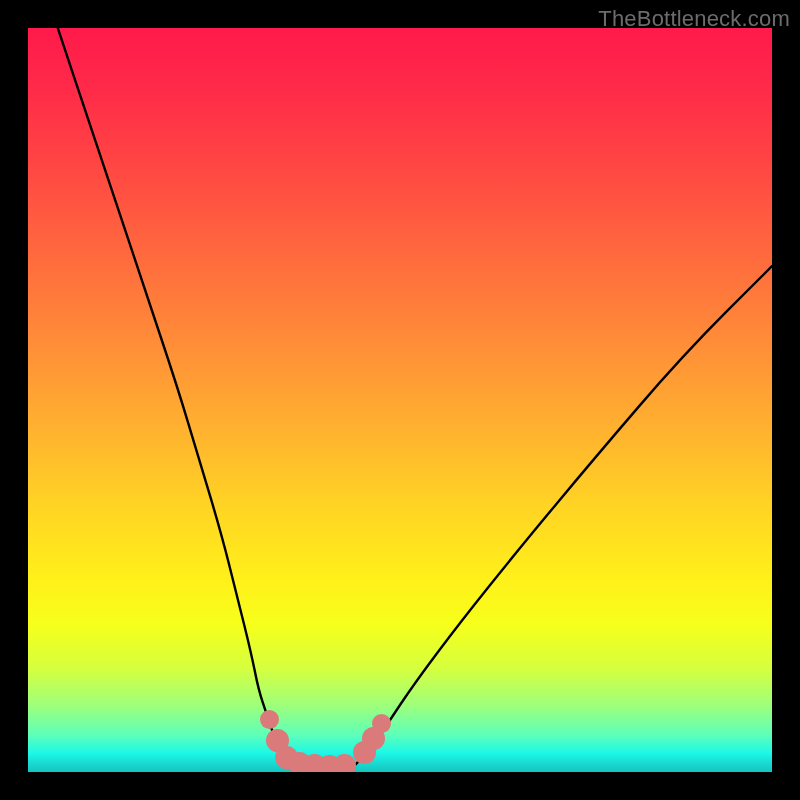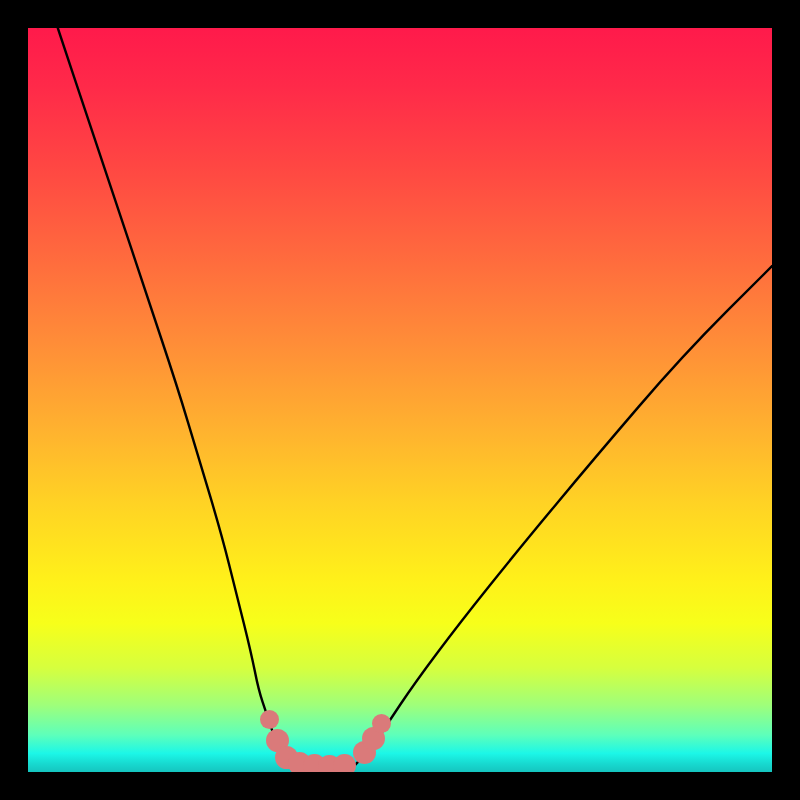--- a/index.html
+++ b/index.html
@@ -68,20 +68,21 @@
     border-radius: 50%;
   }
   .marker.small { width: 19px; height: 19px; margin-left: -9.5px; margin-top: -9.5px; }
   .marker.big   { width: 23px; height: 23px; margin-left: -11.5px; margin-top: -11.5px; }
 </style>
 </head>
 <body>
 
 <div class="frame">
 
+  <div class="watermark">TheBottleneck.com</div>
 
   <div class="plot">
     <div class="gradient"></div>
 
     <svg class="curves" viewBox="0 0 744 744" preserveAspectRatio="none">
       <path id="curve-path" d="M 29.8 0.0 Q 29.8 0.0 44.6 44.6 Q 59.5 89.3 74.4 133.9 Q 89.3 178.6 104.2 223.2 Q 119.0 267.8 133.9 312.5 Q 148.8 357.1 160.0 394.3 Q 171.1 431.5 182.3 468.7 Q 193.4 505.9 200.9 535.7 Q 208.3 565.4 215.8 595.2 Q 223.2 625.0 226.9 643.6 Q 230.6 662.2 234.4 673.3 Q 238.1 684.5 241.8 695.6 Q 245.5 706.8 249.2 714.2 Q 253.0 721.7 256.7 727.3 Q 260.4 732.8 264.1 734.7 Q 267.8 736.6 267.8 736.6 Q 267.8 736.6 275.3 738.0 Q 282.7 739.5 290.2 739.9 Q 297.6 740.3 305.0 739.9 Q 312.5 739.5 319.9 738.0 Q 327.4 736.6 327.4 736.6 Q 327.4 736.6 334.8 729.1 Q 342.2 721.7 349.7 710.5 Q 357.1 699.4 372.0 677.0 Q 386.9 654.7 409.2 625.0 Q 431.5 595.2 461.3 558.0 Q 491.0 520.8 528.2 476.2 Q 565.4 431.5 610.1 379.4 Q 654.7 327.4 699.4 282.7 T 744.0 238.1" fill="none" stroke="#000" stroke-width="2.4" stroke-linecap="round" stroke-linejoin="round"></path>
     </svg>
 
     <div id="markers-layer">
         <div class="marker small" style="left: 241.8px; top: 691.92px;"></div>

